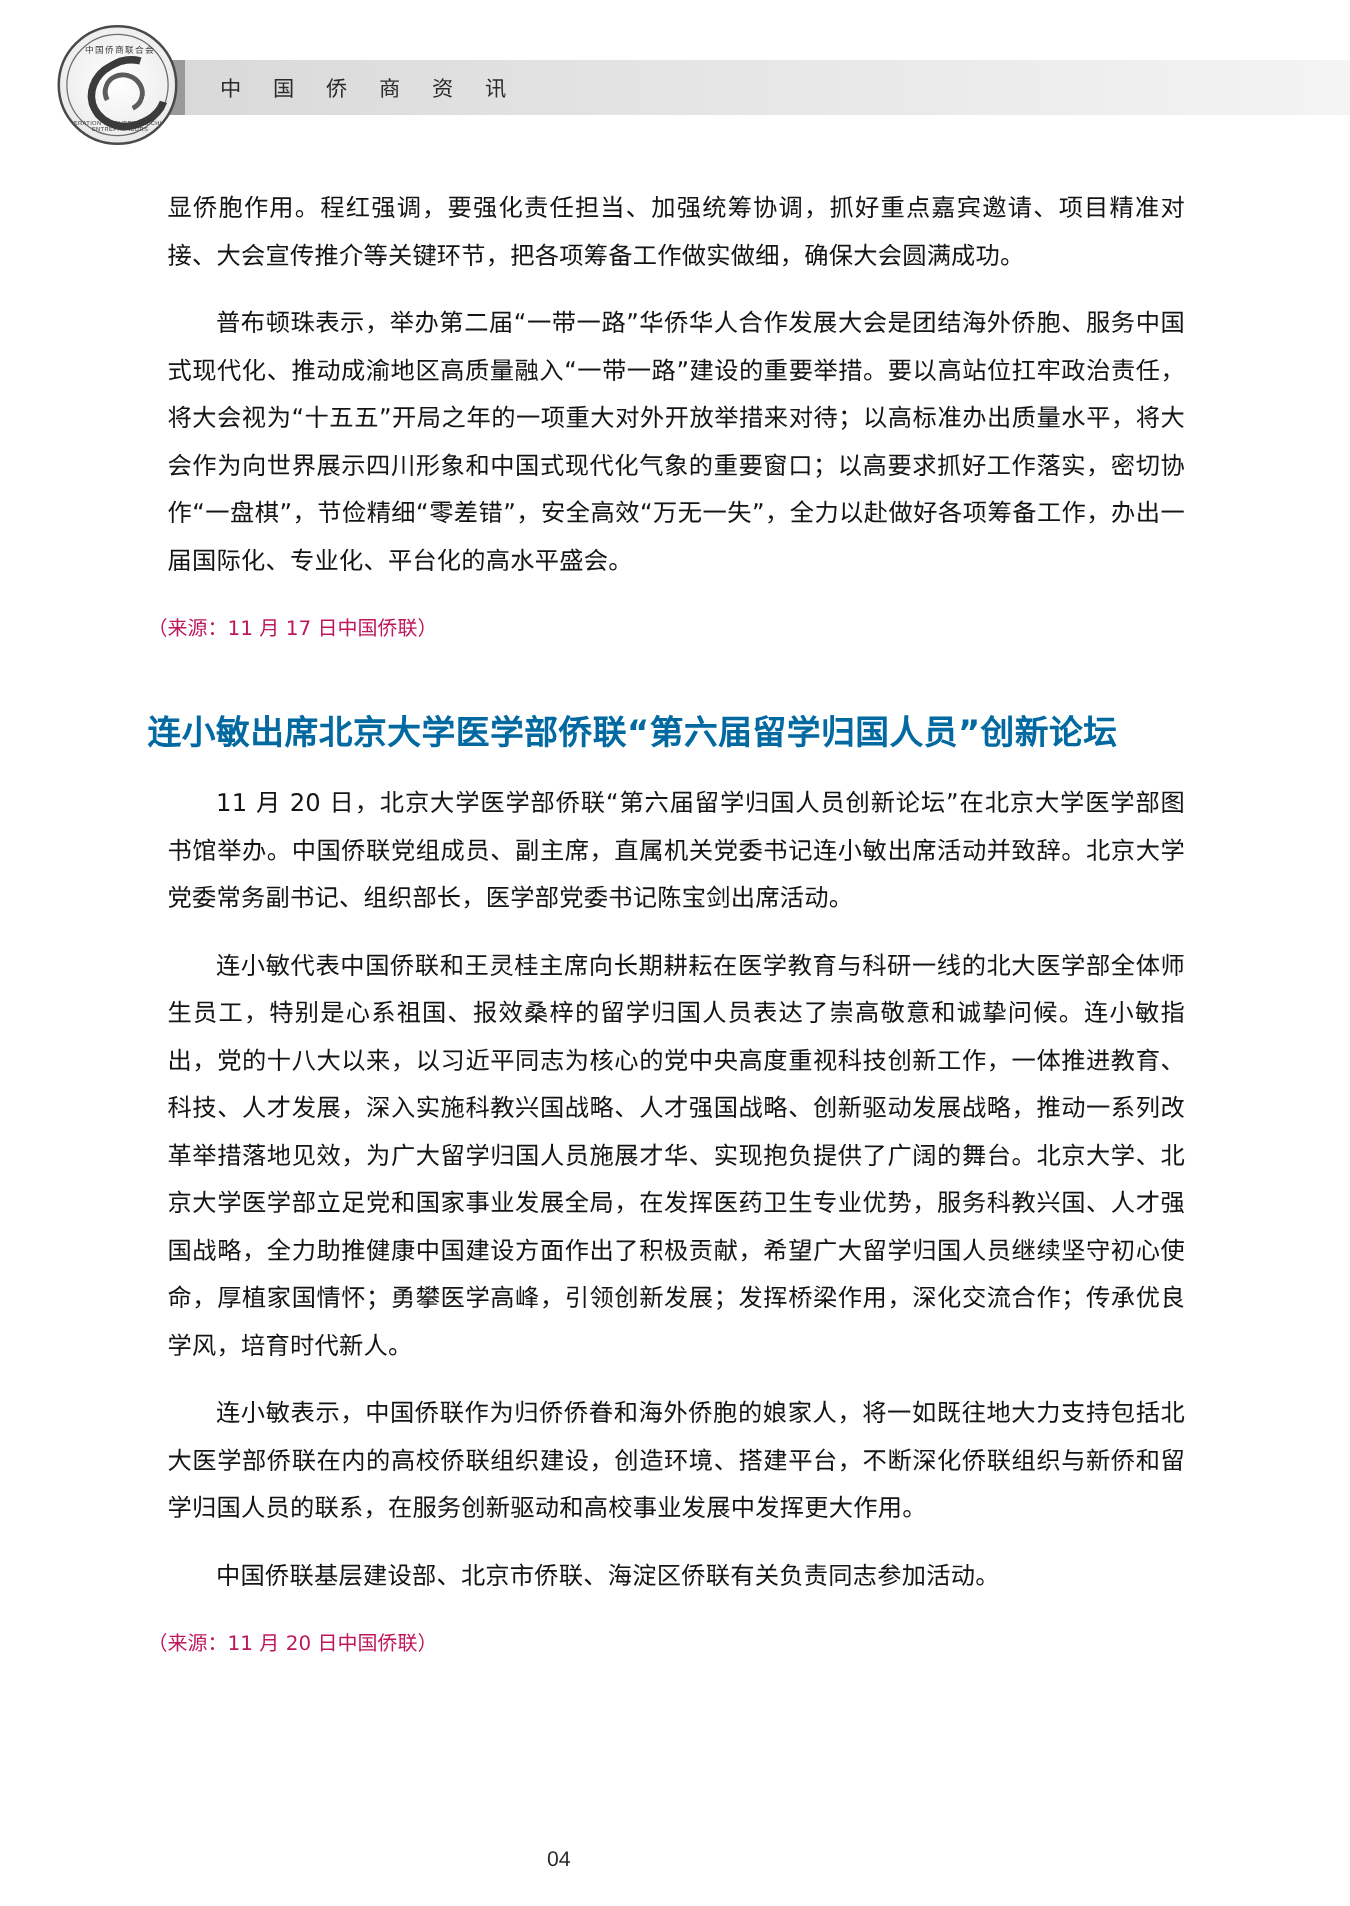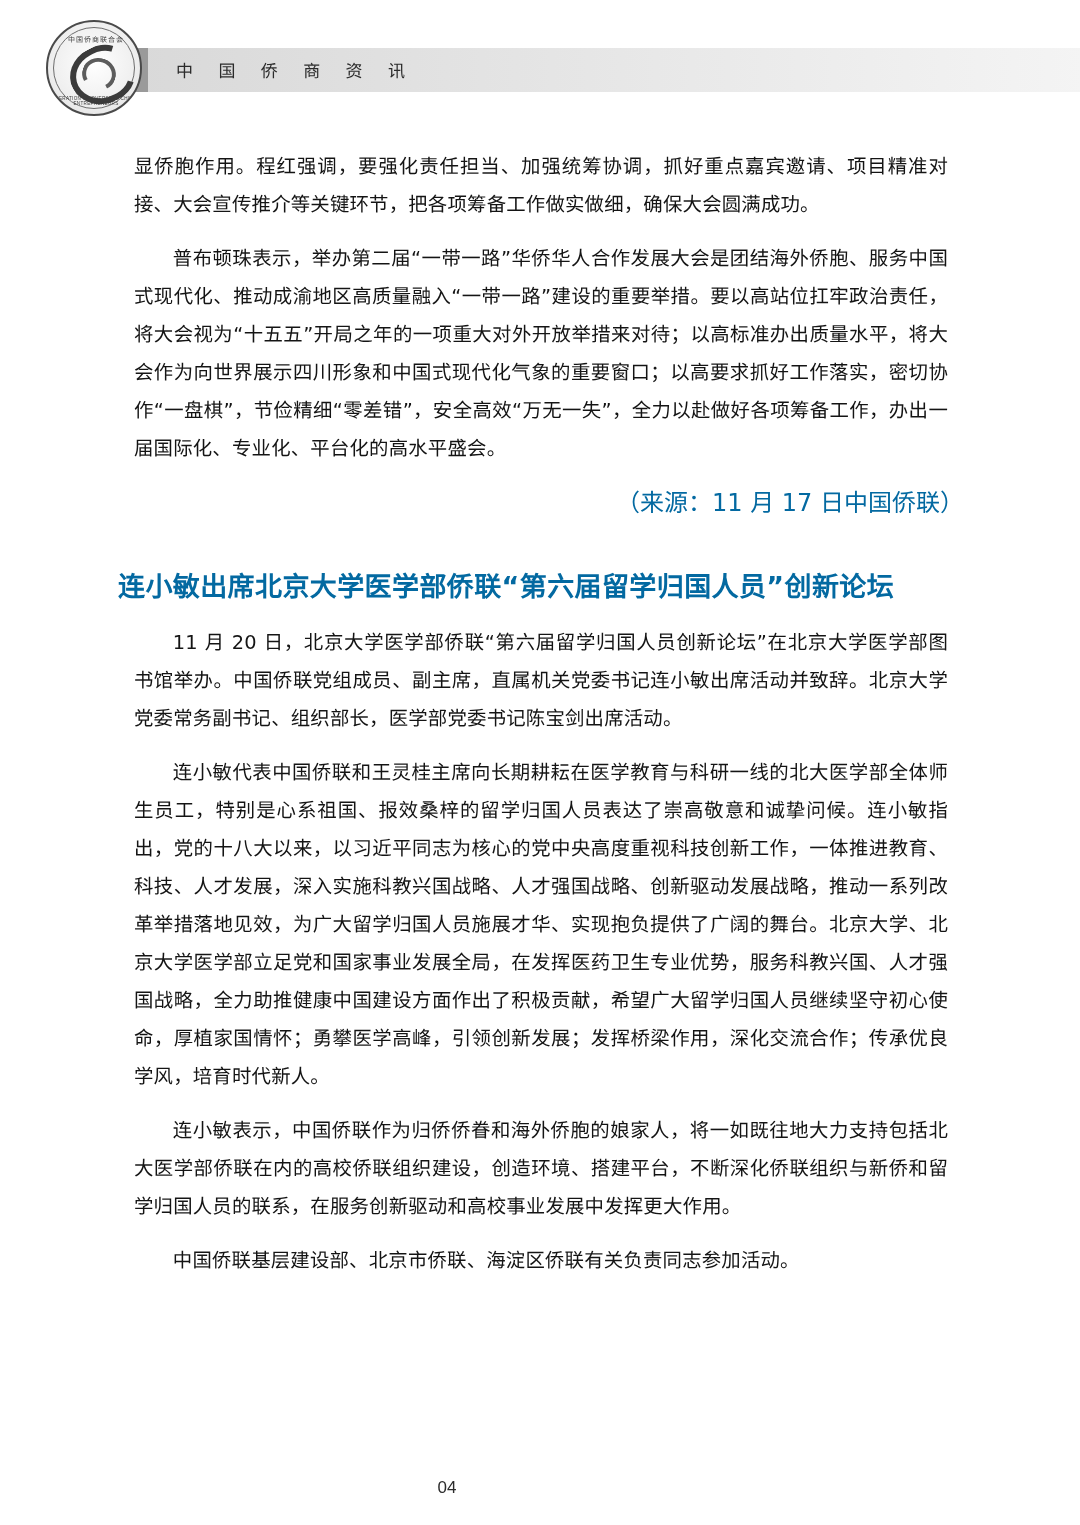--- a/index.html
+++ b/index.html
@@ -129,25 +129,25 @@
     text-justify: inter-ideograph;
     letter-spacing: 0.2px;
     color: #141414;
     font-family: "DejaVu Sans", "Liberation Sans", sans-serif;
   }
   p.indent {
     text-indent: 2em;
   }
   .source-line {
     margin: 0;
-    font-size: 24px;
+    font-size: 16px;
     line-height: 38px;
-    text-align: right;
-    font-family: "DejaVu Sans", "Liberation Sans", sans-serif;
-    color: #0369a1;
+    text-align: left;
+    font-family: "DejaVu Sans", "Liberation Sans", sans-serif;
+    color: #be185d;
   }
 
   h2.article-title {
     margin: 44px 0 5px 0;
     font-size: 27px;
     line-height: 42px;
     font-weight: bold;
     letter-spacing: 0.4px;
     color: #0369a1;
     text-align: left;
@@ -187,15 +187,16 @@
   <p class="para">显侨胞作用。程红强调，要强化责任担当、加强统筹协调，抓好重点嘉宾邀请、项目精准对接、大会宣传推介等关键环节，把各项筹备工作做实做细，确保大会圆满成功。</p>
   <p class="para indent">普布顿珠表示，举办第二届“一带一路”华侨华人合作发展大会是团结海外侨胞、服务中国式现代化、推动成渝地区高质量融入“一带一路”建设的重要举措。要以高站位扛牢政治责任，将大会视为“十五五”开局之年的一项重大对外开放举措来对待；以高标准办出质量水平，将大会作为向世界展示四川形象和中国式现代化气象的重要窗口；以高要求抓好工作落实，密切协作“一盘棋”，节俭精细“零差错”，安全高效“万无一失”，全力以赴做好各项筹备工作，办出一届国际化、专业化、平台化的高水平盛会。</p>
   <p class="source-line">（来源：11 月 17 日中国侨联）</p>
 
   <h2 class="article-title">连小敏出席北京大学医学部侨联“第六届留学归国人员”创新论坛</h2>
 
   <p class="para indent">11 月 20 日，北京大学医学部侨联“第六届留学归国人员创新论坛”在北京大学医学部图书馆举办。中国侨联党组成员、副主席，直属机关党委书记连小敏出席活动并致辞。北京大学党委常务副书记、组织部长，医学部党委书记陈宝剑出席活动。</p>
   <p class="para indent">连小敏代表中国侨联和王灵桂主席向长期耕耘在医学教育与科研一线的北大医学部全体师生员工，特别是心系祖国、报效桑梓的留学归国人员表达了崇高敬意和诚挚问候。连小敏指出，党的十八大以来，以习近平同志为核心的党中央高度重视科技创新工作，一体推进教育、科技、人才发展，深入实施科教兴国战略、人才强国战略、创新驱动发展战略，推动一系列改革举措落地见效，为广大留学归国人员施展才华、实现抱负提供了广阔的舞台。北京大学、北京大学医学部立足党和国家事业发展全局，在发挥医药卫生专业优势，服务科教兴国、人才强国战略，全力助推健康中国建设方面作出了积极贡献，希望广大留学归国人员继续坚守初心使命，厚植家国情怀；勇攀医学高峰，引领创新发展；发挥桥梁作用，深化交流合作；传承优良学风，培育时代新人。</p>
   <p class="para indent">连小敏表示，中国侨联作为归侨侨眷和海外侨胞的娘家人，将一如既往地大力支持包括北大医学部侨联在内的高校侨联组织建设，创造环境、搭建平台，不断深化侨联组织与新侨和留学归国人员的联系，在服务创新驱动和高校事业发展中发挥更大作用。</p>
   <p class="para indent">中国侨联基层建设部、北京市侨联、海淀区侨联有关负责同志参加活动。</p>
+  <p class="source-line">（来源：11 月 20 日中国侨联）</p>
 </div>
 
 <div class="page-number">04</div>
 
 </body></html>

